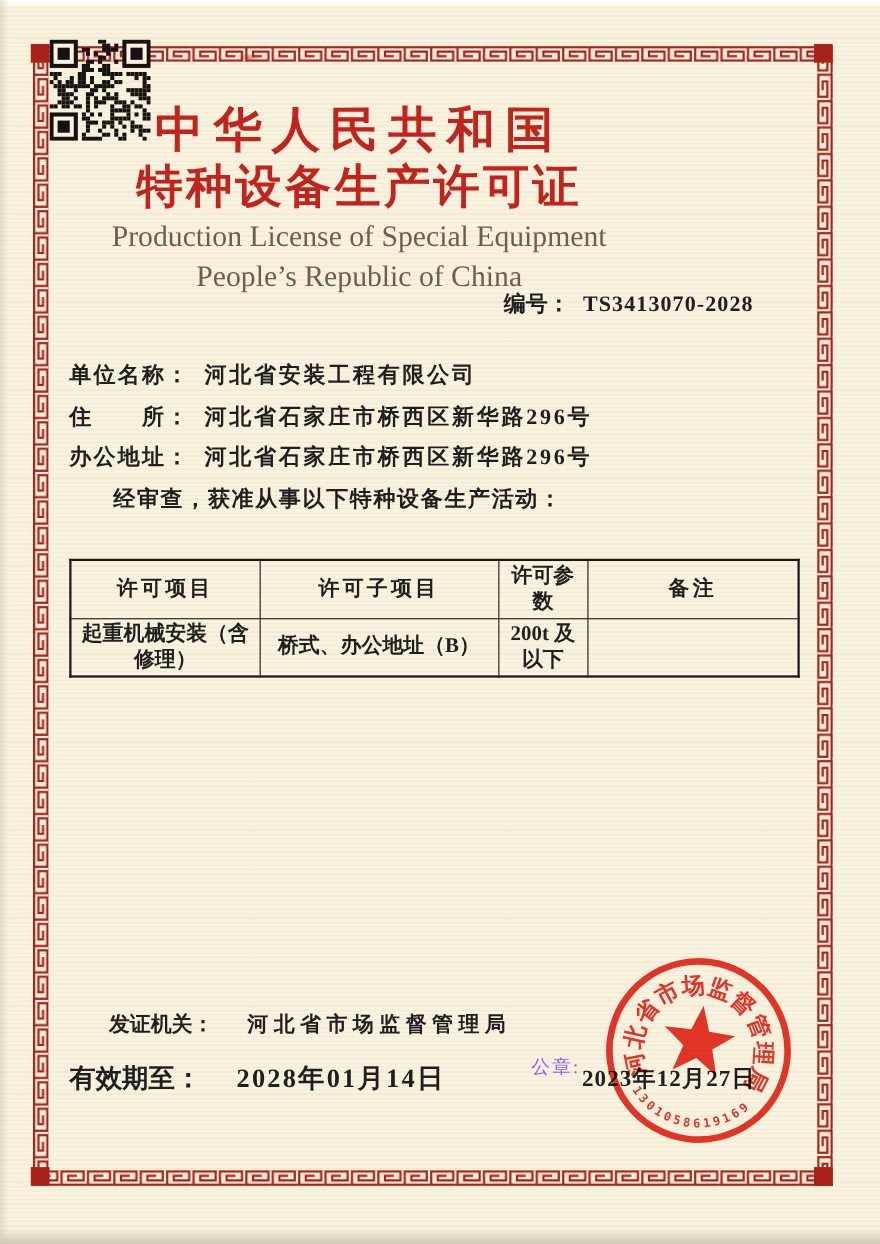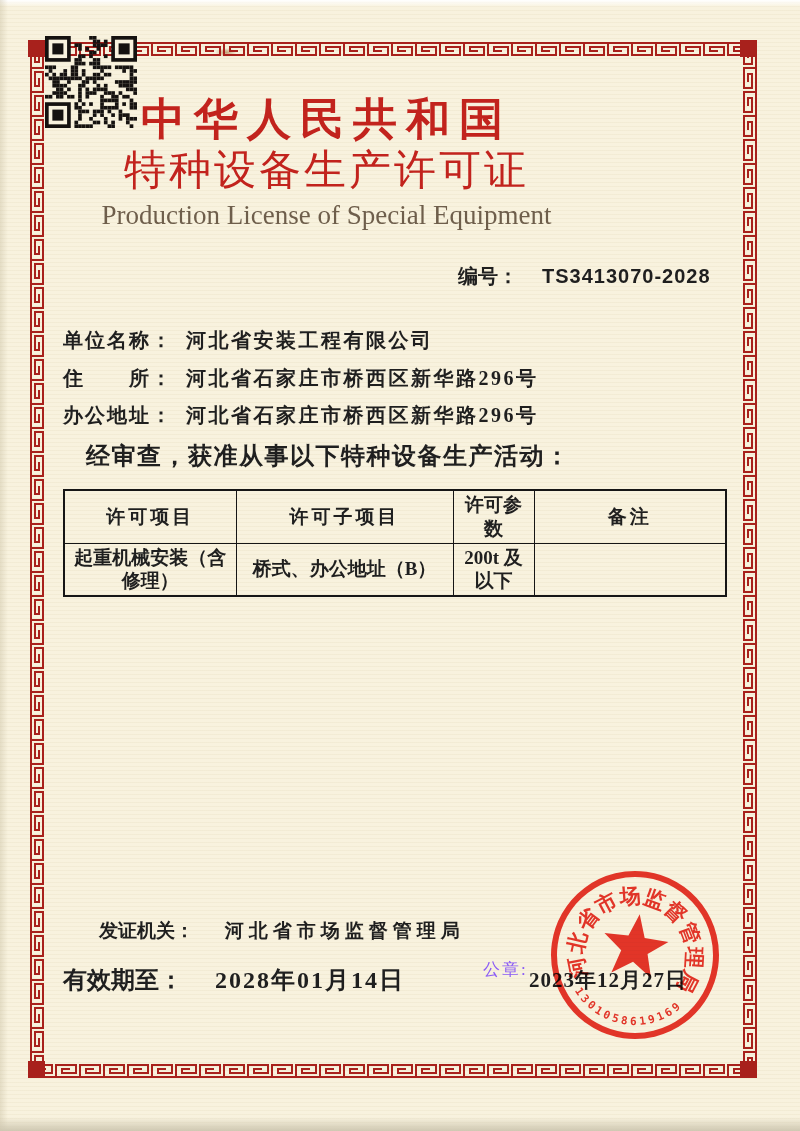--- a/index.html
+++ b/index.html
@@ -14,37 +14,37 @@
   .edge-bottom{position:absolute;left:0;bottom:0;width:800px;height:14px;background:linear-gradient(0deg,#cfc8b2,rgba(207,200,178,0));}
   .edge-left{position:absolute;left:0;top:0;width:8px;height:1131px;background:linear-gradient(90deg,rgba(190,180,150,.35),rgba(0,0,0,0));}
   .stain{position:absolute;left:215px;top:48px;width:22px;height:9px;border-radius:50%;
     background:radial-gradient(ellipse,rgba(150,90,30,.55),rgba(150,90,30,0) 70%);}
   .border-frame{position:absolute;left:0;top:0;}
   .qr{position:absolute;left:45px;top:36px;}
 
   .title-block{position:absolute;left:0;top:94px;width:653px;text-align:center;}
   .t-cn1{font-family:"Liberation Sans",sans-serif;font-weight:800;font-size:44px;line-height:1.15;
     color:#c2231d;letter-spacing:9px;}
-  .t-cn2{font-family:"Liberation Sans",sans-serif;font-weight:400;font-size:42px;line-height:1.2;
+  .t-cn2{font-family:"Liberation Sans",sans-serif;font-weight:700;font-size:42px;line-height:1.2;
     color:#c2231d;letter-spacing:3px;}
   .t-en{font-family:"Liberation Serif",serif;font-size:27px;line-height:1.2;color:#6e5e4b;margin-top:4px;}
 
   .license-line{position:absolute;left:458px;top:263px;font-size:20px;font-weight:600;white-space:nowrap;}
-  .license-line .no{font-family:Liberation Sans, sans-serif;font-weight:700;margin-left:24px;letter-spacing:1px;}
+  .license-line .no{font-family:Liberation Serif, serif;font-weight:700;margin-left:12px;letter-spacing:1px;}
 
   .field-row{position:absolute;left:63px;width:680px;font-size:20px;font-weight:600;white-space:nowrap;}
   .field-row .lab{display:inline-block;width:118px;letter-spacing:2px;}
   .field-row .val{letter-spacing:2.5px;}
-  .statement{position:absolute;left:86px;top:440px;font-size:24px;font-weight:600;letter-spacing:1.5px;}
+  .statement{position:absolute;left:103px;top:440px;font-size:20px;font-weight:600;letter-spacing:1.5px;}
 
   table.permit{position:absolute;left:63px;top:489px;width:662px;border-collapse:collapse;
     table-layout:fixed;font-size:19px;font-weight:600;}
   table.permit th,table.permit td{border:1.6px solid #161616;text-align:center;vertical-align:middle;
     padding:2px 4px;line-height:1.25;}
-  table.permit{border:2.5px solid #161616;}
+  table.permit{border:2.5px solid #161616;margin-top:19px;}
   table.permit th{font-weight:600;letter-spacing:3px;}
   table.permit th.c3{letter-spacing:0;}
   table.permit tr.hdr{height:40px;}
   table.permit tr.data{height:52px;padding-left:24px;}
 
   .issuer-row{position:absolute;left:63px;top:918px;font-size:19px;font-weight:600;white-space:nowrap;margin-left:36px;}
   .issuer-row .val{margin-left:26px;letter-spacing:5px;}
   .valid-row{position:absolute;left:63px;top:964px;font-size:24px;font-weight:600;white-space:nowrap;}
   .valid-row .val{margin-left:26px;letter-spacing:2px;}
 
@@ -305,20 +305,21 @@
     <rect x="73.60000000000001" y="7.36" width="11.040000000000001" height="11.040000000000001" fill="#151210"></rect>
     <rect x="0" y="66.24000000000001" width="25.76" height="25.76" fill="#151210"></rect>
     <rect x="3.68" y="69.92" width="18.400000000000002" height="18.400000000000002" fill="#f8f2de"></rect>
     <rect x="7.36" y="73.60000000000001" width="11.040000000000001" height="11.040000000000001" fill="#151210"></rect>
   </svg>
 
 <div class="title-block">
   <div class="t-cn1">中华人民共和国</div>
   <div class="t-cn2">特种设备生产许可证</div>
   <div class="t-en">Production License of Special Equipment</div>
+  <div class="t-en">People’s Republic of China</div>
 </div>
 
 <div class="license-line">
   <span>编号：</span><span class="no">TS3413070-2028</span>
 </div>
 
 <div class="field-row" style="top:327px">
   <span class="lab">单位名称：</span>
   <span class="val">河北省安装工程有限公司</span>
 </div>

